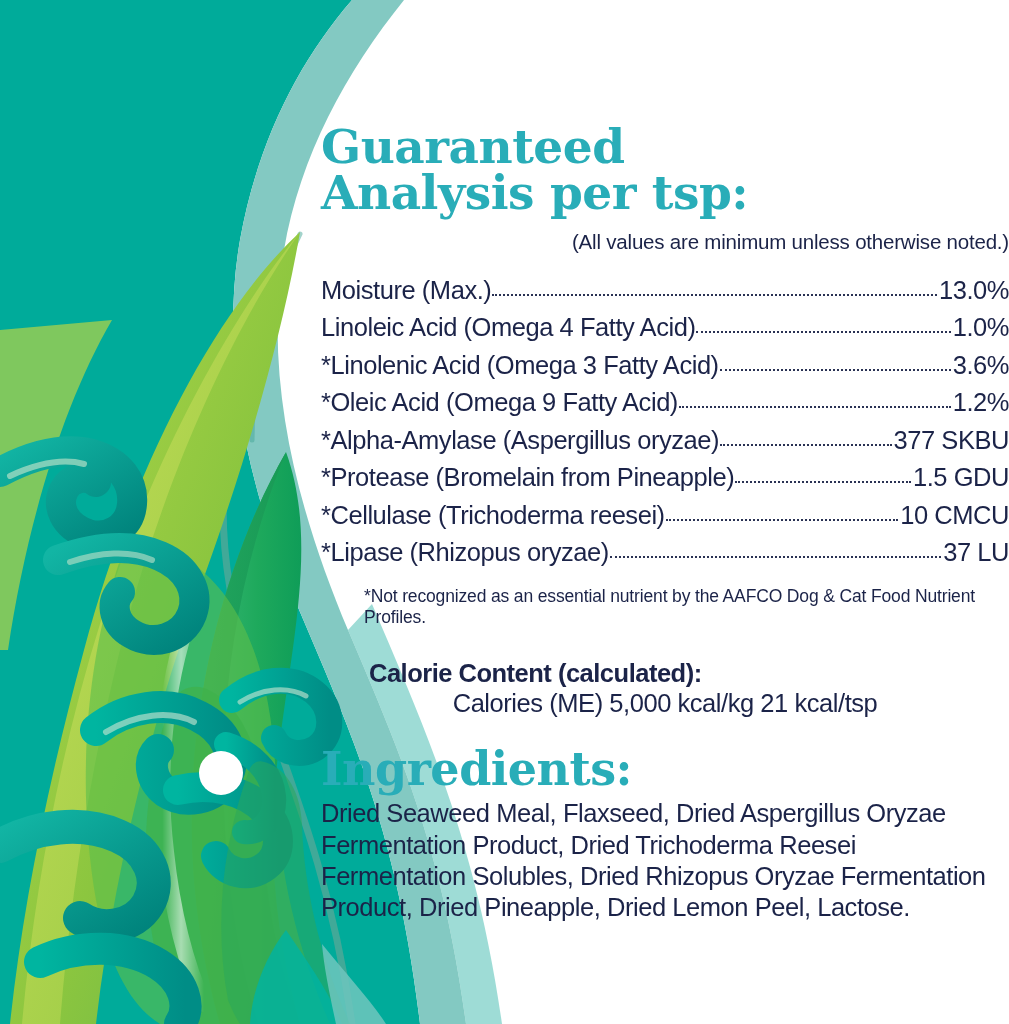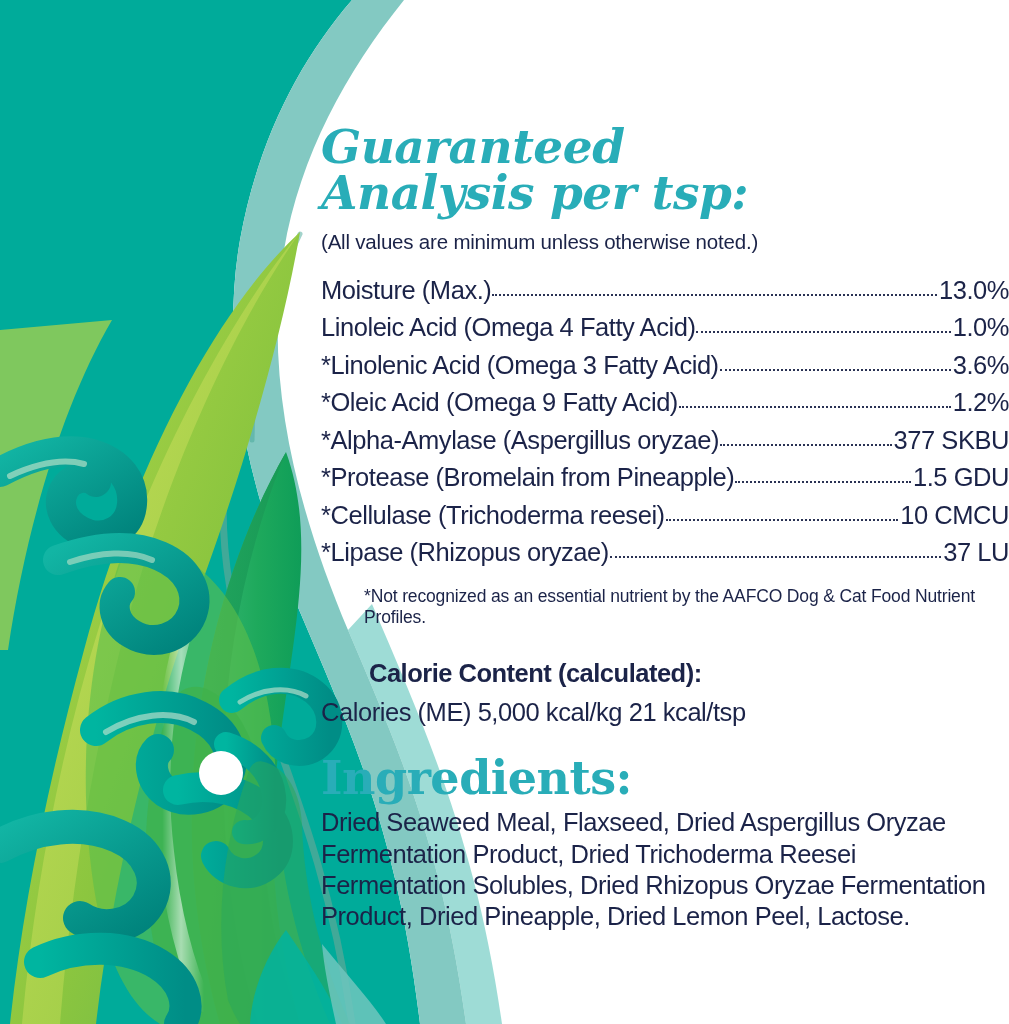--- a/index.html
+++ b/index.html
@@ -34,30 +34,30 @@
     color:#1b2348;
   }
 
   .headline {
     font-family: "DejaVu Serif", "Liberation Serif", serif;
     font-weight:700;
     font-size:47px;
     line-height:0.98;
     letter-spacing:-0.5px;
     color:#29adb8;
-    font-style:italic;
   }
   .headline .l2 { display:block; }
 
   .subnote {
     font-size:20.5px;
     line-height:1.2;
     margin-top:14px;
     letter-spacing:-0.2px;
     color:#1b2348;
+    text-align:right;
   }
 
   #ga-table {
     margin-top:17px;
     width:100%;
   }
   .ga-row {
     display:flex;
     align-items:flex-end;
     font-size:25.5px;
@@ -100,22 +100,23 @@
     font-weight:700;
     letter-spacing:-0.5px;
     line-height:1.1;
     color:#1b2348;
     margin-left:48px;
   }
   .calorie-line {
     font-size:25.5px;
     letter-spacing:-0.45px;
     line-height:1.15;
-    margin-top:11px;
-    color:#1b2348;
+    margin-top:2px;
+    color:#1b2348;
+    text-align:center;
   }
 
   .ingredients-head {
     font-family: "DejaVu Serif", "Liberation Serif", serif;
     font-weight:700;
     font-size:46px;
     letter-spacing:-0.5px;
     line-height:1.0;
     color:#29adb8;
     margin-top:28px;

